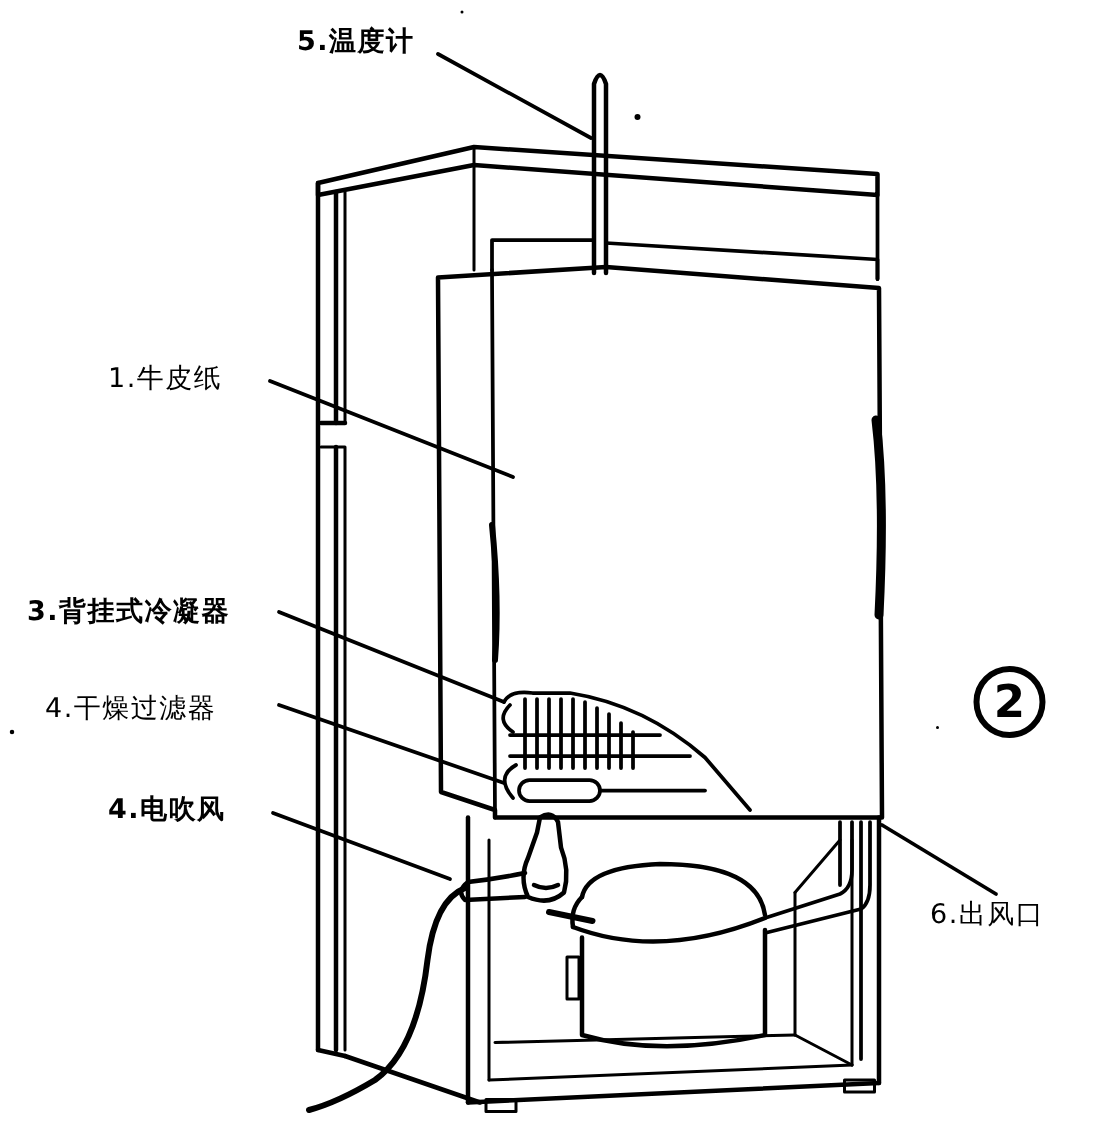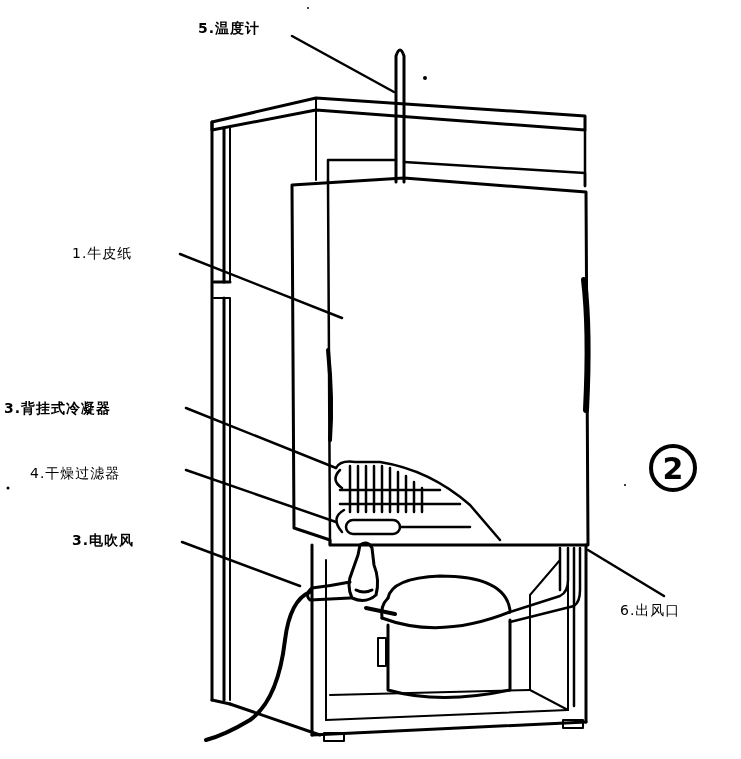--- a/index.html
+++ b/index.html
@@ -1,19 +1,19 @@
 <!DOCTYPE html>
 <html><head>
 <meta charset="utf-8">
 <style>
   html, body { margin: 0; padding: 0; background: #ffffff; }
   body { width: 741px; height: 759px; position: relative; overflow: hidden;
          font-family: "DejaVu Sans", sans-serif; }
   #diagram { position: absolute; left: 0; top: 0; }
-  .label { position: absolute; font-size: 14px; font-weight: bold; color: #000;
+  .label { position: absolute; font-size: 18px; font-weight: bold; color: #000;
            white-space: nowrap; letter-spacing: 1px; line-height: 20px; }
   .label.light { font-weight: normal; }
   .fig-num { position: absolute; left: 649px; top: 444px; width: 48px; height: 48px;
              border: 4px solid #000; border-radius: 50%; box-sizing: border-box;
              display: flex; align-items: center; justify-content: center;
              font-size: 30px; font-weight: bold; color: #000; }
 </style>
 </head>
 <body>
 
@@ -125,18 +125,18 @@
   <g fill="#000" stroke="none">
     <circle cx="425" cy="78" r="2"></circle>
     <circle cx="308" cy="8" r="1"></circle>
     <circle cx="8" cy="488" r="1.5"></circle>
     <circle cx="625" cy="485" r="1"></circle>
   </g>
 </svg>
 
 <div class="label" style="left:198px; top:18px;">5.温度计</div>
 <div class="label light" style="left:72px; top:243px;">1.牛皮纸</div>
-<div class="label" style="left:4px; top:398px;">3.背挂式冷凝器</div>
+<div class="label" style="left:18px; top:398px;">3.背挂式冷凝器</div>
 <div class="label light" style="left:30px; top:463px;">4.干燥过滤器</div>
-<div class="label" style="left:72px; top:530px;">3.电吹风</div>
+<div class="label" style="left:72px; top:530px;">4.电吹风</div>
 <div class="label light" style="left:620px; top:600px;text-align:right;">6.出风口</div>
 
 <div class="fig-num">2</div>
 
 </body></html>

